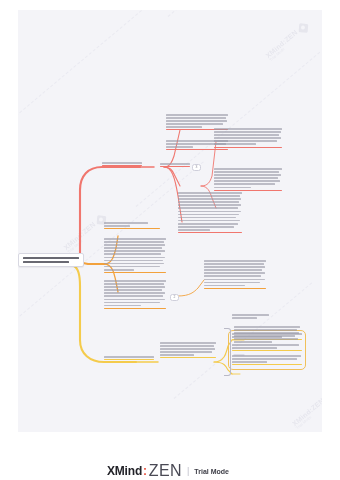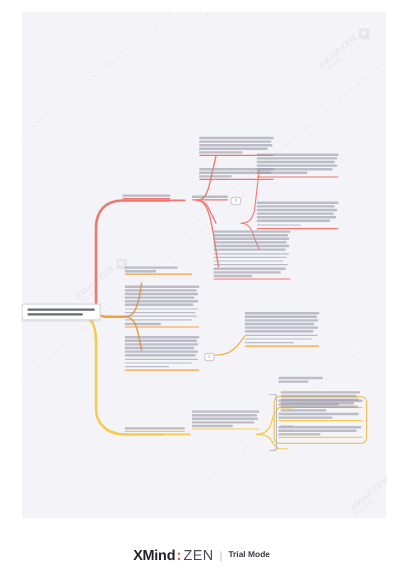--- a/index.html
+++ b/index.html
@@ -76,26 +76,26 @@
 
   
   .roundbox{
     position:absolute;border:1px solid #f0c05a;border-radius:5px;
     box-sizing:border-box;background:transparent;
   }
 
   
   #footer{
     position:absolute;left:0;top:436px;width:336px;height:44px;
-    display:flex;align-items:center;justify-content:center;
+    display:flex;align-items:flex-end;justify-content:center;
     padding-top:9px;box-sizing:border-box;background:#ffffff;
   }
   #brand{display:flex;align-items:center;gap:5px;}
   #brand .b1{font-size:12px;font-weight:700;color:#222228;letter-spacing:-.2px;}
-  #brand .b2{font-size:12px;font-weight:400;color:#4a4a55;letter-spacing:.4px;}
+  #brand .b2{font-size:16px;font-weight:400;color:#4a4a55;letter-spacing:.4px;}
   #brand .bar{color:#bdbdc8;font-size:9px;font-weight:300;}
   #brand .b3{font-size:7px;font-weight:700;color:#3d3d46;}
 </style>
 </head>
 <body>
 
 <div id="page">
 
   <div id="canvas">
 

